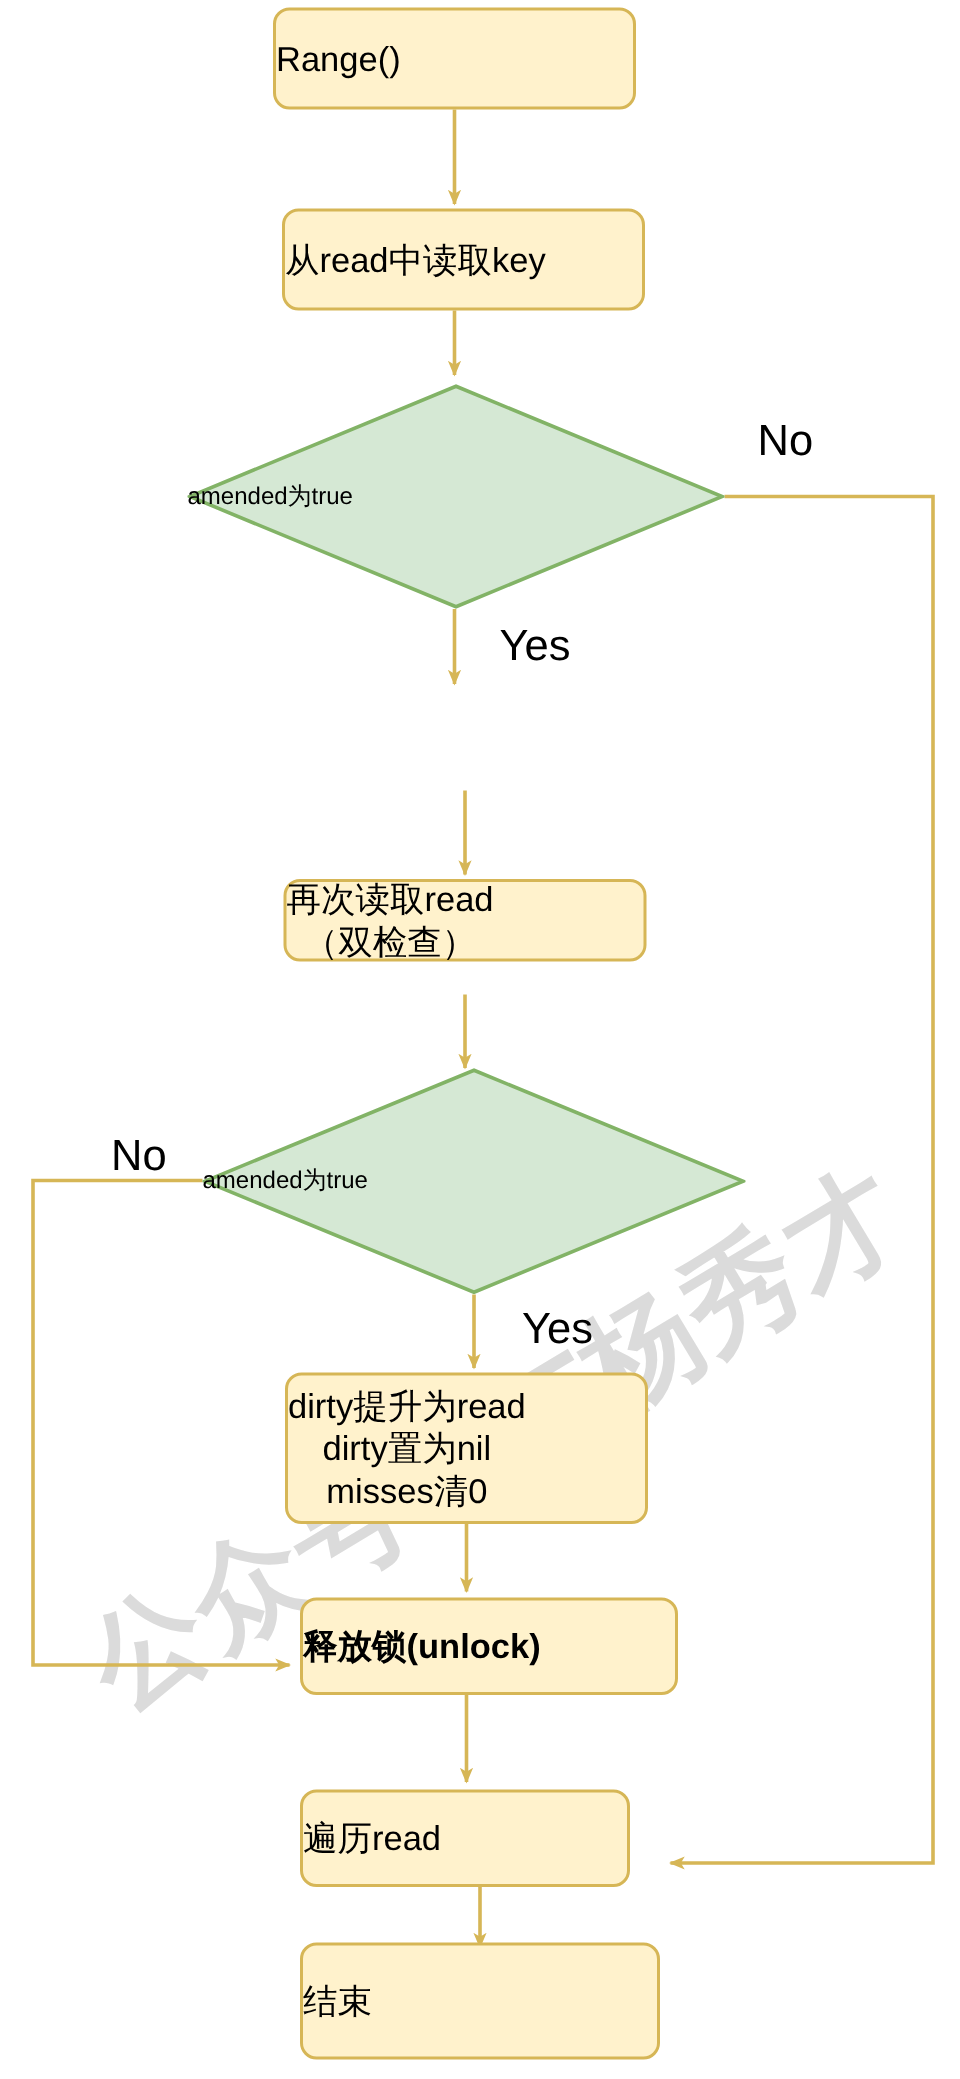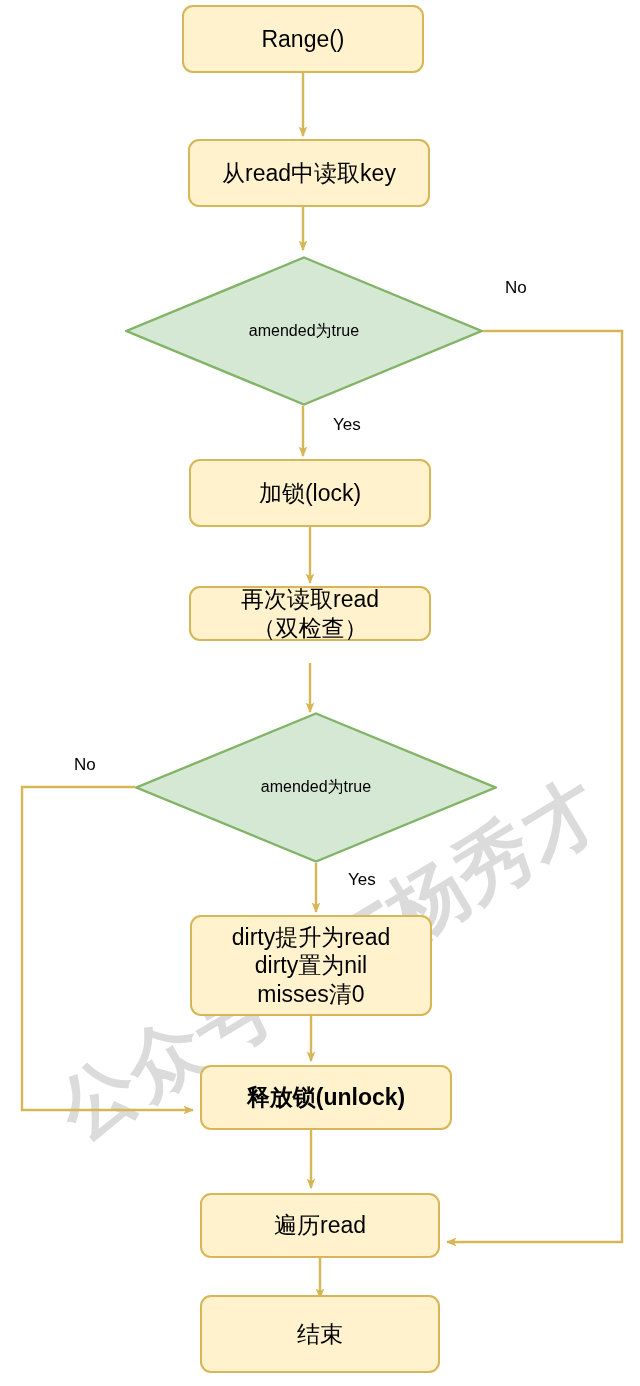--- a/index.html
+++ b/index.html
@@ -46,21 +46,21 @@
     z-index: 2;
     pointer-events: none;
   }
   
   .node {
     position: absolute;
     z-index: 3;
     box-sizing: border-box;
     display: flex;
     align-items: center;
-    justify-content: center;
+    justify-content: flex-start;
     text-align: center;
   }
   .proc {
     background: #fff2cc;
     border: 2px solid #d6b656;
     border-radius: 11px;
     color: #000000;
     font-size: 23px;
     line-height: 1.22;
   }
@@ -79,21 +79,21 @@
   }
   .decision .dia-label {
     position: relative;
     z-index: 1;
     white-space: nowrap;
   }
   .edge-label {
     position: absolute;
     z-index: 4;
     color: #000000;
-    font-size: 17px;
+    font-size: 29px;
     white-space: nowrap;
   }
   .nl { white-space: pre-line; }
 </style>
 </head>
 <body>
 
 <div id="canvas">
 
   <div id="watermark">公众号：IT杨秀才</div>
@@ -142,23 +142,20 @@
     <svg class="dia-shape" viewBox="0 0 358 150" preserveAspectRatio="none">
       <polygon points="179,1.5 356.5,75 179,148.5 1.5,75" fill="#d5e8d4" stroke="#82b366" stroke-width="2.4"></polygon>
     </svg>
     <span class="dia-label">amended为true</span>
   </div>
 
   <div class="edge-label" style="left:505px; top:278px;">No</div>
 
   <div class="edge-label" style="left:333px; top:415px;">Yes</div>
 
-  <div class="node proc" style="left:189px; top:459px; width:242px; height:68px;">
-    <span>加锁(lock)</span>
-  </div>
 
   <div class="node proc nl" style="left:189px; top:586px; width:242px; height:55px;">
     <span>再次读取read
 （双检查）</span>
   </div>
 
   <div class="node decision" style="left:135px; top:712px; width:362px; height:151px;">
     <svg class="dia-shape" viewBox="0 0 362 151" preserveAspectRatio="none">
       <polygon points="181,1.5 360.5,75.5 181,149.5 1.5,75.5" fill="#d5e8d4" stroke="#82b366" stroke-width="2.4"></polygon>
     </svg>
@@ -172,21 +169,21 @@
   <div class="node proc nl" style="left:190px; top:915px; width:242px; height:101px;">
     <span>dirty提升为read
 dirty置为nil
 misses清0</span>
   </div>
 
   <div class="node proc" style="left:200px; top:1065px; width:252px; height:65px;font-weight:bold;">
     <span>释放锁(unlock)</span>
   </div>
 
-  <div class="node proc" style="left:200px; top:1193px; width:240px; height:65px;">
+  <div class="node proc" style="left:200px; top:1193px; width:220px; height:65px;">
     <span>遍历read</span>
   </div>
 
   <div class="node proc" style="left:200px; top:1295px; width:240px; height:78px;">
     <span>结束</span>
   </div>
 
 </div>
 
 </body></html>

